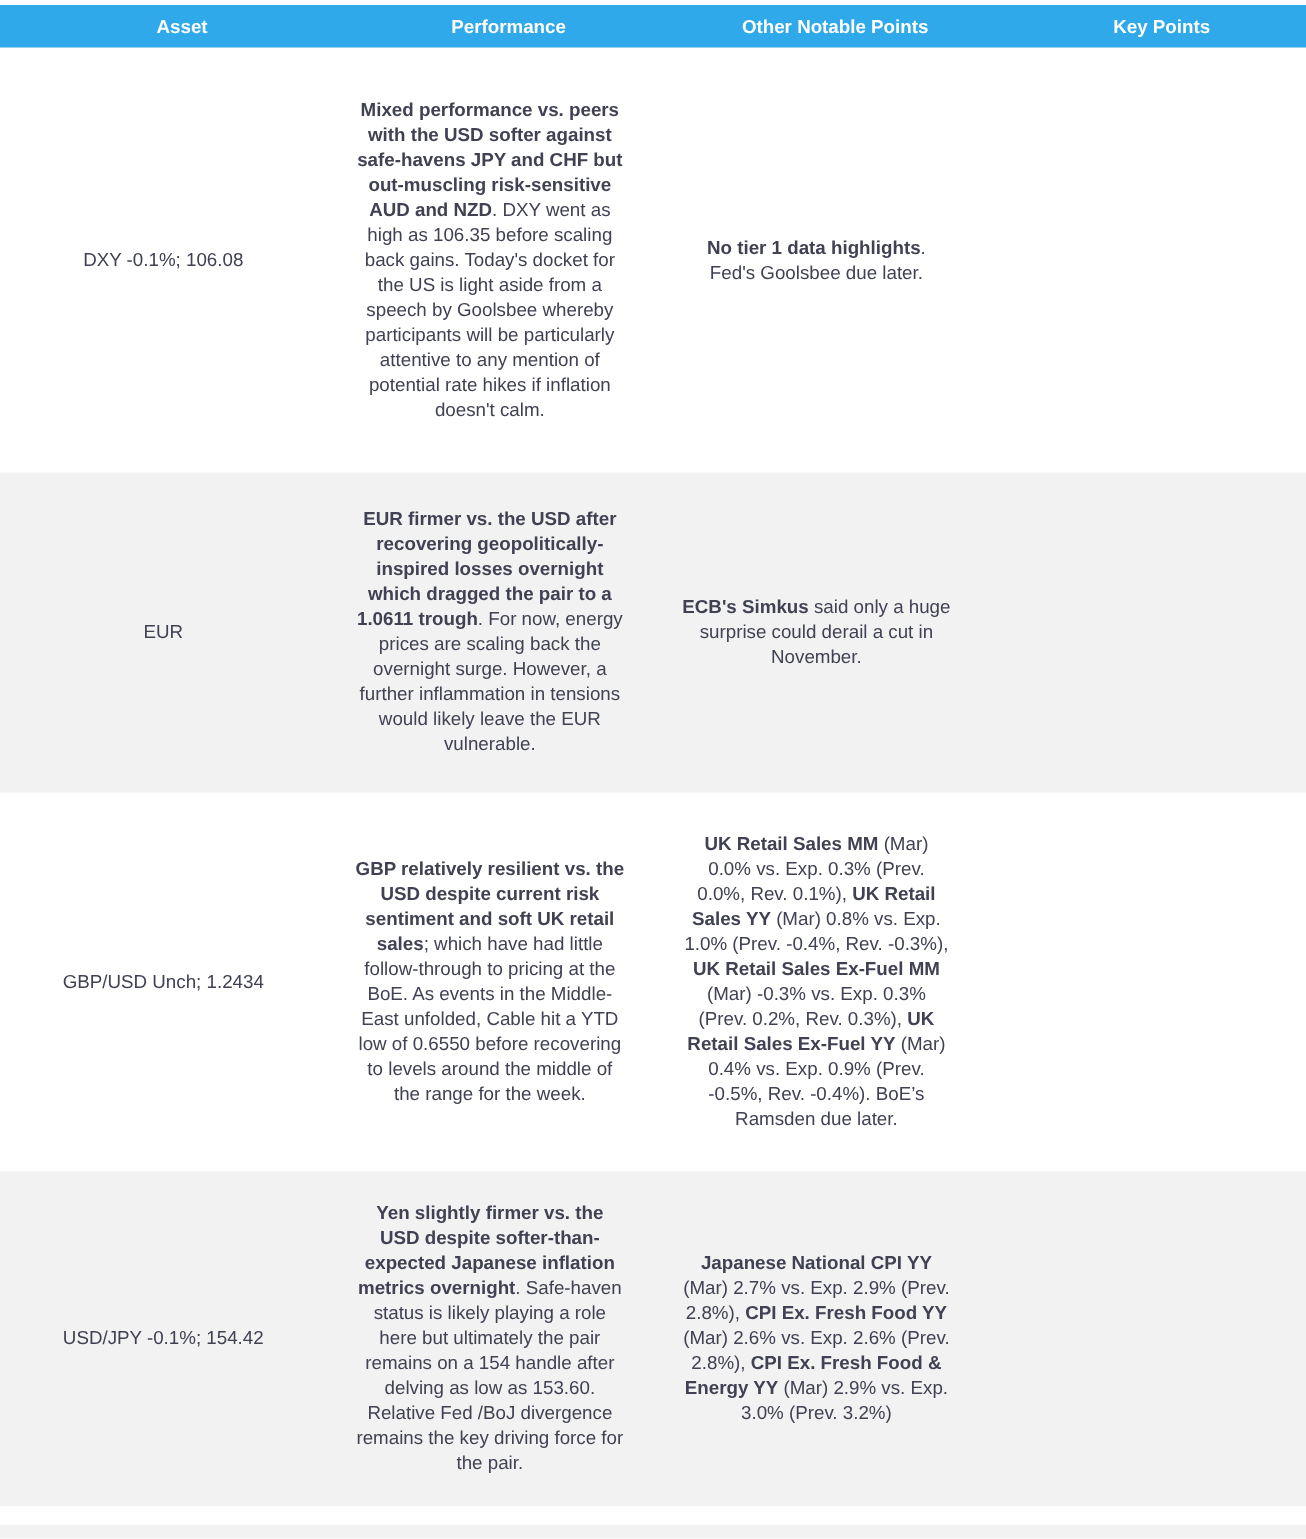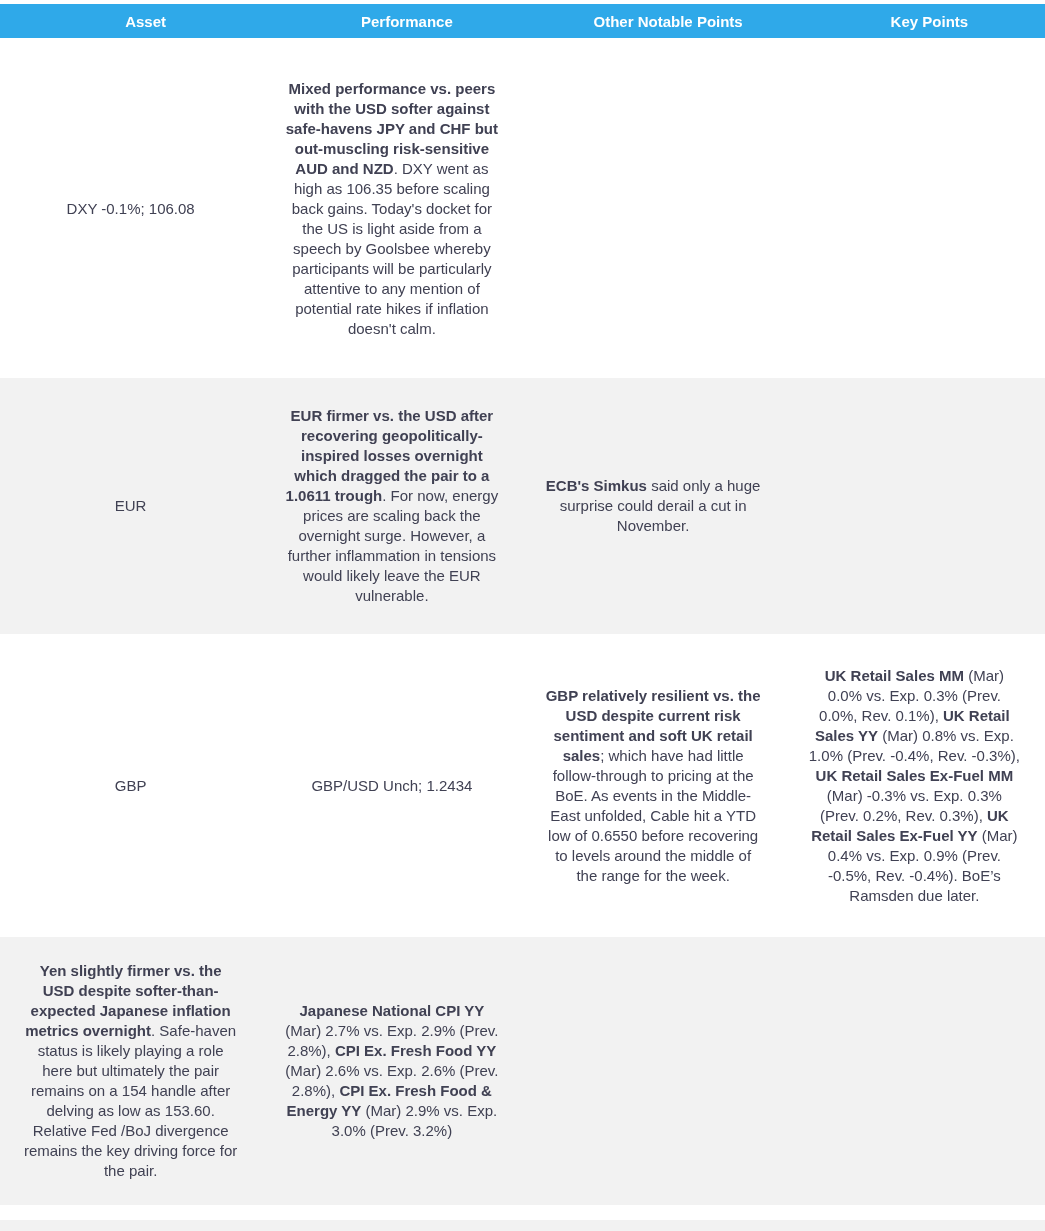--- a/index.html
+++ b/index.html
@@ -57,47 +57,50 @@
     <div class="hcell">Key Points</div>
   </div>
   <div id="rows">
       <div class="row row-usd">
         <div class="cell">
           <p>DXY -0.1%; 106.08</p>
         </div>
         <div class="cell">
           <p><span class="b">Mixed performance vs. peers with the USD softer against safe-havens JPY and CHF but out-muscling risk-sensitive AUD and NZD</span><span>. DXY went as high as 106.35 before scaling back gains. Today's docket for the US is light aside from a speech by Goolsbee whereby participants will be particularly attentive to any mention of potential rate hikes if inflation doesn't calm.</span></p>
         </div>
+        <div class="cell">
+          <p><span class="b">No tier 1 data highlights</span><span>. Fed's Goolsbee due later.</span></p>
+        </div>
       </div>
       <div class="row row-eur shaded">
         <div class="cell">
           <p>EUR</p>
         </div>
         <div class="cell">
           <p><span class="b">EUR firmer vs. the USD after recovering geopolitically-inspired losses overnight which dragged the pair to a 1.0611 trough</span><span>. For now, energy prices are scaling back the overnight surge. However, a further inflammation in tensions would likely leave the EUR vulnerable.</span></p>
         </div>
         <div class="cell">
           <p><span class="b">ECB's Simkus</span><span> said only a huge surprise could derail a cut in November.</span></p>
         </div>
       </div>
       <div class="row row-gbp">
         <div class="cell">
-          <p>GBP</p>
-        </div>
-        <div class="cell">
           <p>GBP/USD Unch; 1.2434</p>
         </div>
         <div class="cell">
           <p><span class="b">GBP relatively resilient vs. the USD despite current risk sentiment and soft UK retail sales</span><span>; which have had little follow-through to pricing at the BoE. As events in the Middle-East unfolded, Cable hit a YTD low of 0.6550 before recovering to levels around the middle of the range for the week.</span></p>
         </div>
         <div class="cell">
           <p><span class="b">UK Retail Sales MM</span><span> (Mar) 0.0% vs. Exp. 0.3% (Prev. 0.0%, Rev. 0.1%), </span><span class="b">UK Retail Sales YY</span><span> (Mar) 0.8% vs. Exp. 1.0% (Prev. -0.4%, Rev. -0.3%), </span><span class="b">UK Retail Sales Ex-Fuel MM</span><span> (Mar) -0.3% vs. Exp. 0.3% (Prev. 0.2%, Rev. 0.3%), </span><span class="b">UK Retail Sales Ex-Fuel YY</span><span> (Mar) 0.4% vs. Exp. 0.9% (Prev. -0.5%, Rev. -0.4%). BoE’s Ramsden due later.</span></p>
         </div>
       </div>
       <div class="row row-jpy shaded">
+        <div class="cell">
+          <p>USD/JPY -0.1%; 154.42</p>
+        </div>
         <div class="cell">
           <p><span class="b">Yen slightly firmer vs. the USD despite softer-than-expected Japanese inflation metrics overnight</span><span>. Safe-haven status is likely playing a role here but ultimately the pair remains on a 154 handle after delving as low as 153.60. Relative Fed /BoJ divergence remains the key driving force for the pair.</span></p>
         </div>
         <div class="cell">
           <p><span class="b">Japanese National CPI YY</span><span> (Mar) 2.7% vs. Exp. 2.9% (Prev. 2.8%), </span><span class="b">CPI Ex. Fresh Food YY</span><span> (Mar) 2.6% vs. Exp. 2.6% (Prev. 2.8%), </span><span class="b">CPI Ex. Fresh Food &amp; Energy YY</span><span> (Mar) 2.9% vs. Exp. 3.0% (Prev. 3.2%)</span></p>
         </div>
       </div>
     </div>
   <div class="bottom-strip"></div>
 </div>

